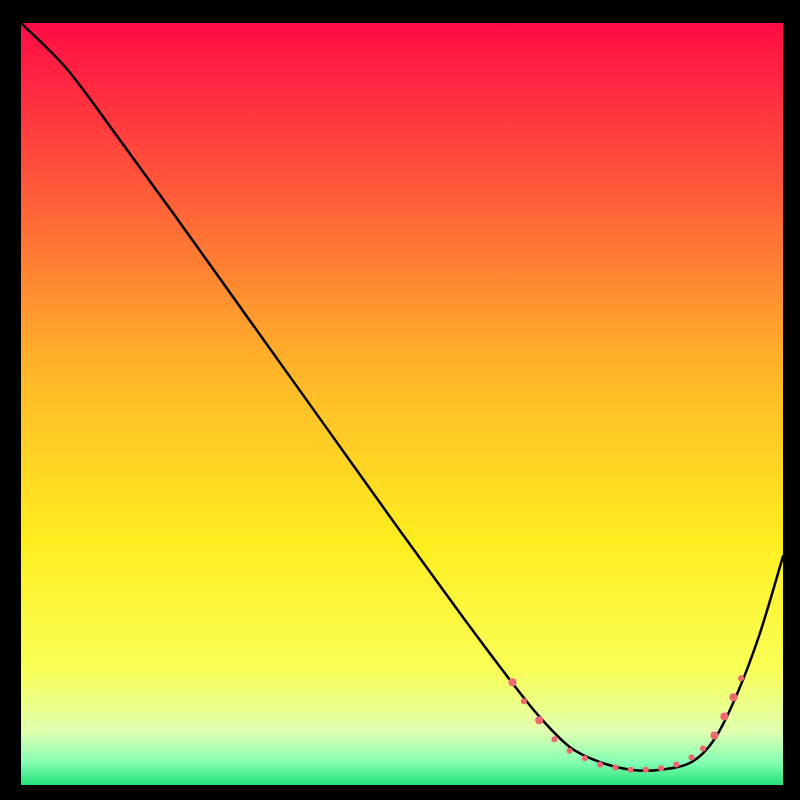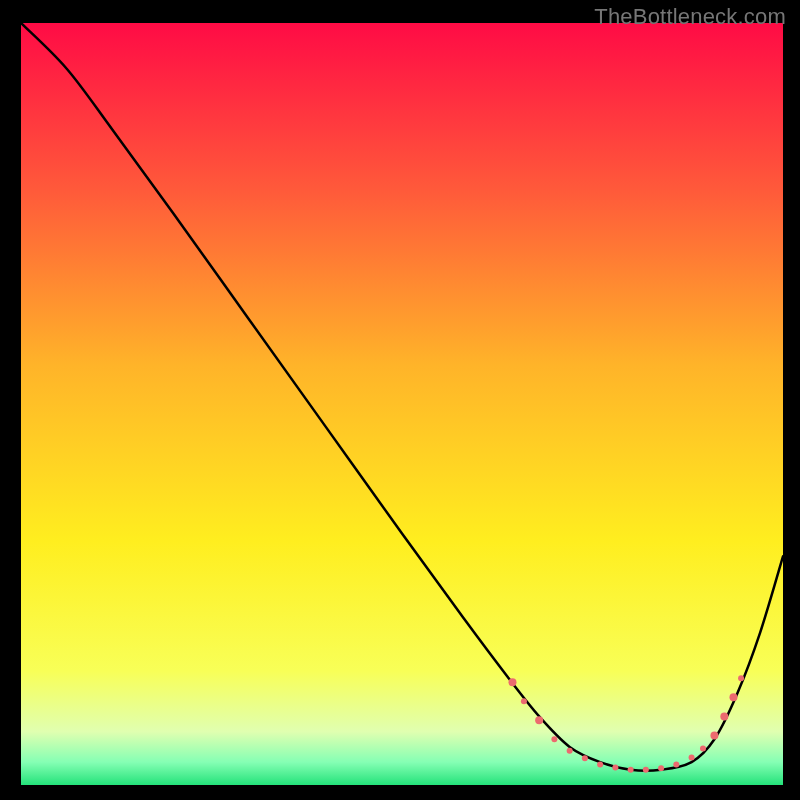--- a/index.html
+++ b/index.html
@@ -30,21 +30,20 @@
     position: absolute;
     left: 21px;
     top: 23px;
     width: 762px;
     height: 762px;
   }
 </style>
 </head>
 <body>
 <div class="frame">
-  <div class="attribution">TheBottleneck.com</div>
   <svg viewBox="0 0 762 762">
     <defs>
       <linearGradient id="bg" x1="0" y1="0" x2="0" y2="1">
         <stop id="g0" offset="0%" stop-color="#ff0b45"></stop>
         <stop id="g1" offset="22%" stop-color="#ff5a3a"></stop>
         <stop id="g2" offset="45%" stop-color="#ffb429"></stop>
         <stop id="g3" offset="68%" stop-color="#ffee1f"></stop>
         <stop id="g4" offset="85%" stop-color="#f8ff57"></stop>
         <stop id="g5" offset="93%" stop-color="#e0ffb0"></stop>
         <stop id="g6" offset="97%" stop-color="#85ffb4"></stop>

